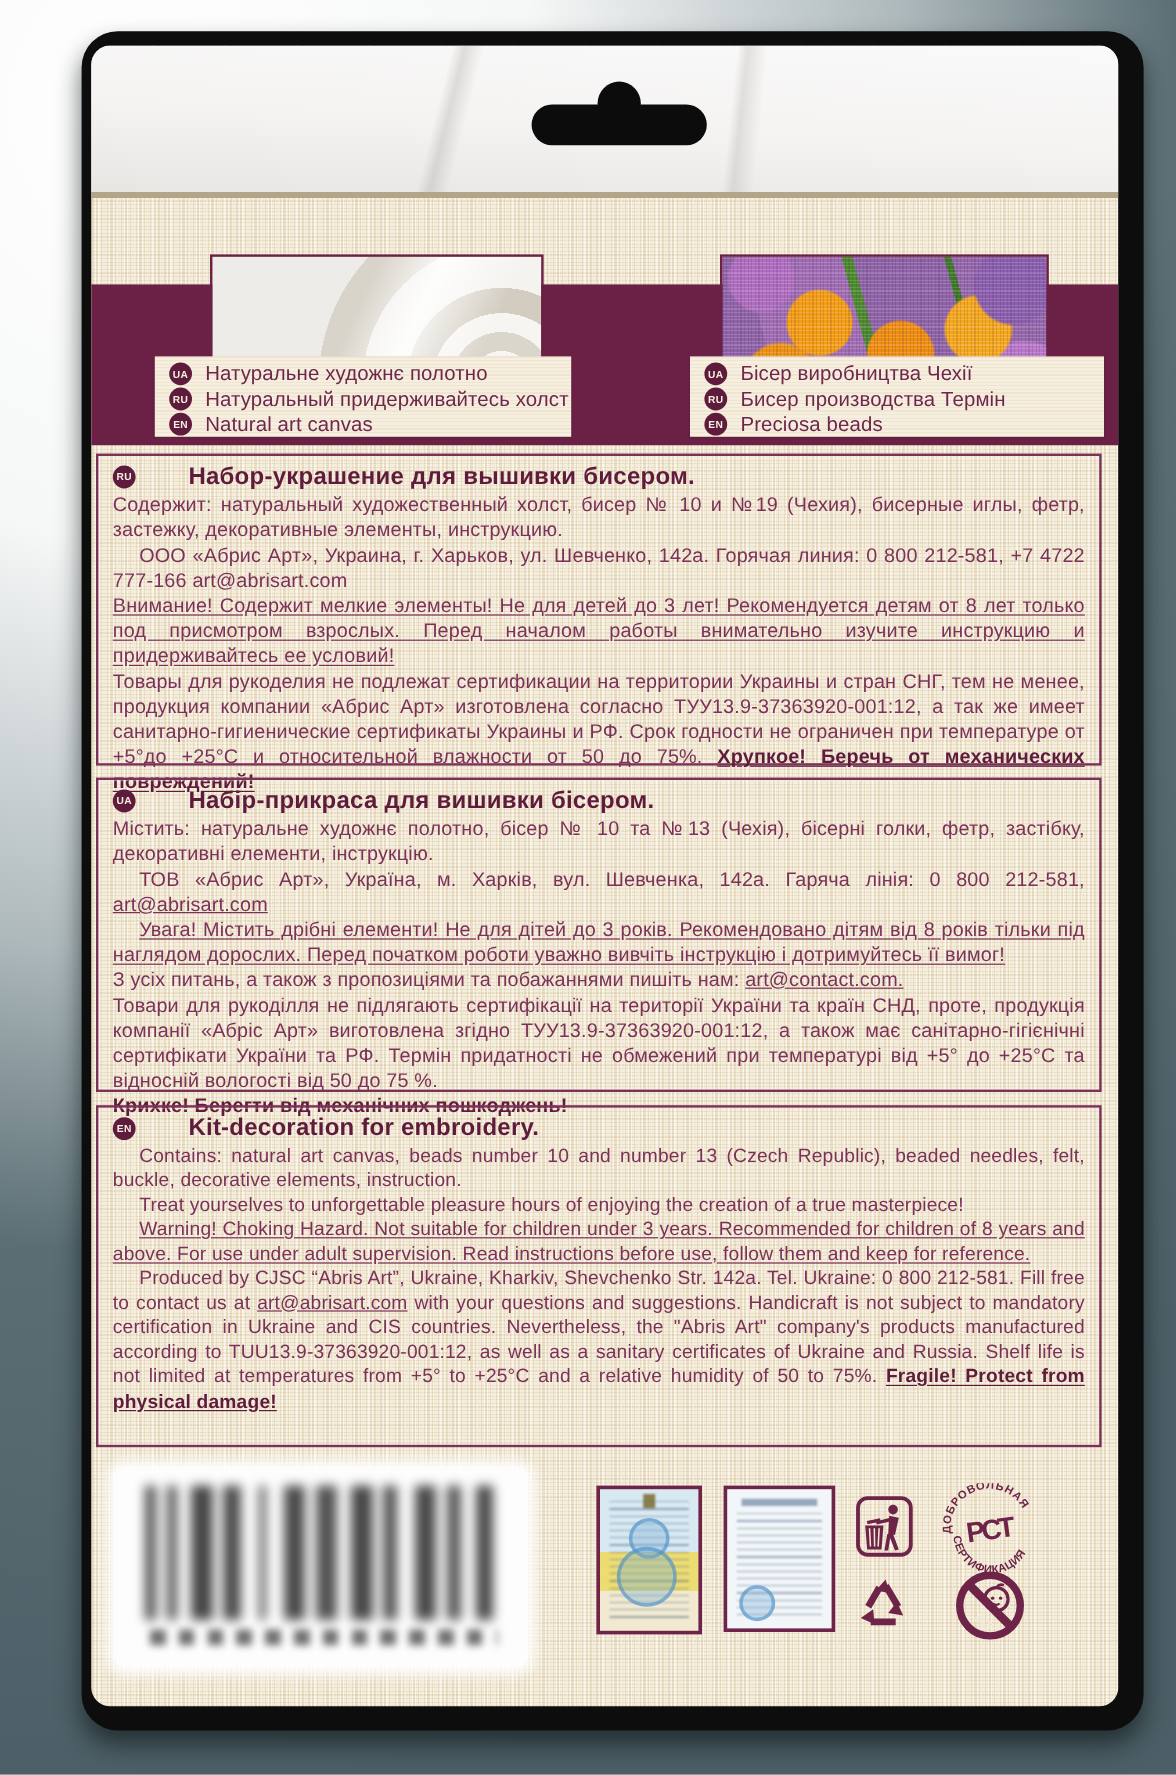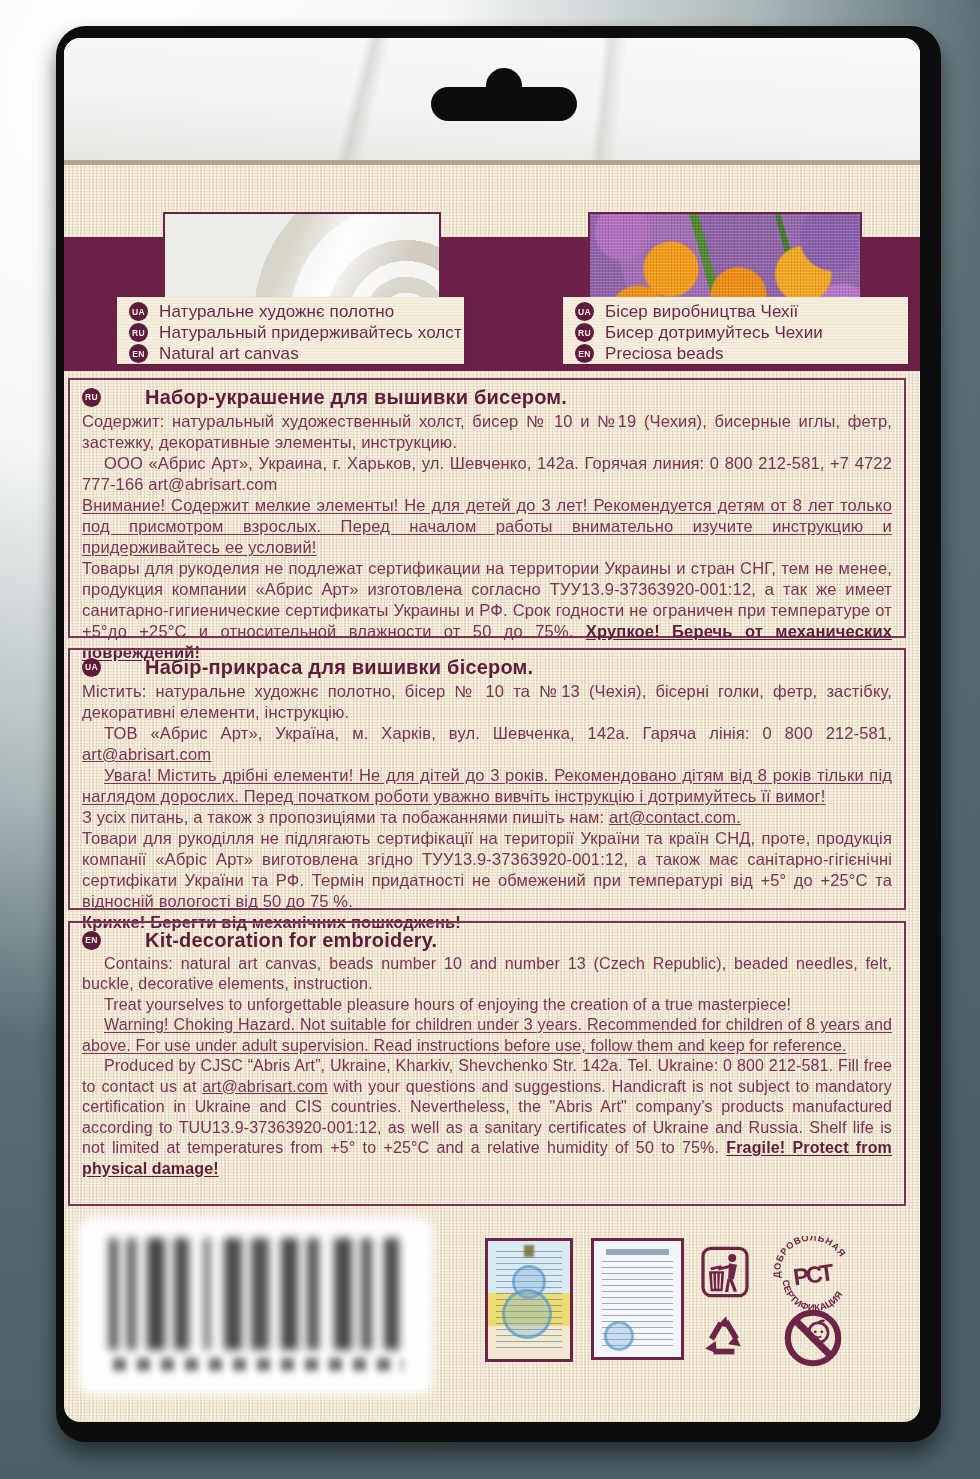--- a/index.html
+++ b/index.html
@@ -3,21 +3,21 @@
 <meta charset="utf-8">
 <style>
   * { box-sizing: border-box; margin: 0; padding: 0; }
   html,body { width: 980px; }
   body { font-family: "Liberation Sans", sans-serif; }
   .scene {
     position: relative; width: 980px; height: 1479px; overflow: hidden;
     background: radial-gradient(130% 95% at 12% 6%, #ffffff 0%, #f6f7f7 26%, #aeb9bc 50%, #5a6e74 68%, #4c5f66 100%);
   }
   .package-outer {
-    position: absolute; left: 56px; top: 26px; width: 885px; height: 1416px;
+    position: absolute; left: 68px; top: 26px; width: 885px; height: 1416px;
     background: #0d0d0d; border-radius: 30px;
     box-shadow: 0 12px 20px rgba(10,18,20,.6);
   }
   .package-inner {
     position: absolute; left: 8px; top: 12px; width: 856px; height: 1384px;
     border-radius: 16px; overflow: hidden;
     background-color: #f2e9d5;
     background-image:
       repeating-linear-gradient(90deg, rgba(255,255,255,.45) 0 1px, rgba(0,0,0,0) 1px 3px),
       repeating-linear-gradient(0deg, rgba(203,182,138,.30) 0 1px, rgba(0,0,0,0) 1px 3px),
@@ -146,21 +146,21 @@
         </div>
       </div>
 
       <div class="caption caption-right">
         <div class="cap-row">
           <span class="badge">UA</span>
           <span class="cap-text">Бісер виробництва Чехії</span>
         </div>
         <div class="cap-row">
           <span class="badge">RU</span>
-          <span class="cap-text">Бисер дотримуйтесь Чехии</span>
+          <span class="cap-text">Бисер производства Термін</span>
         </div>
         <div class="cap-row">
           <span class="badge">EN</span>
           <span class="cap-text">Preciosa beads</span>
         </div>
       </div>
 
       <div class="tblock tblock-ru">
         <div class="block-title">
           <span class="badge">RU</span>

